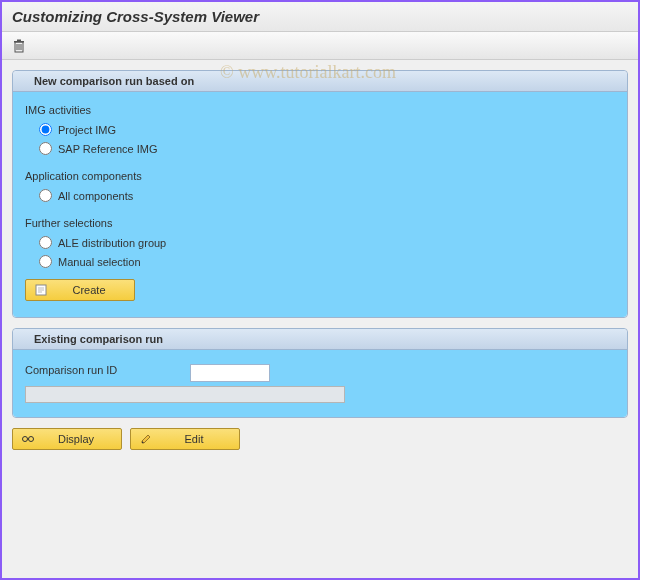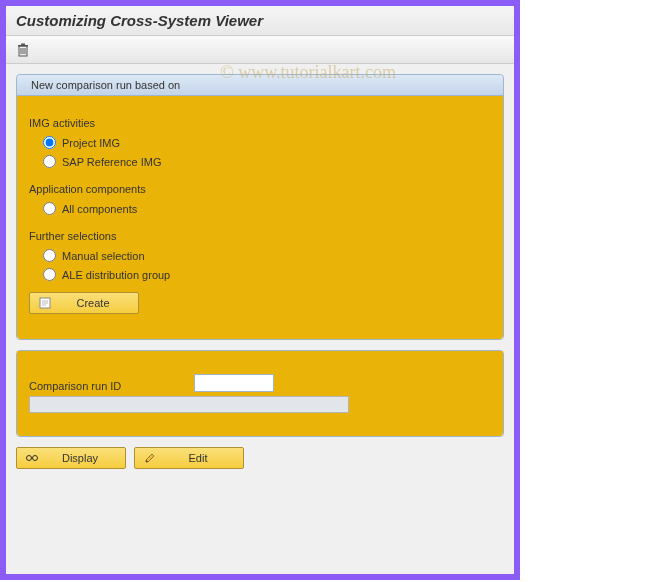--- a/index.html
+++ b/index.html
@@ -10,22 +10,22 @@
     body {
       font-family: Arial, sans-serif;
       font-size: 11px;
       background: #fff;
       color: #333;
       width: 658px;
       height: 582px;
       position: relative;
     }
     .window {
-      border: 6px solid #8b5cf6;
-      width: 520px;
+      border: 2px solid #8b5cf6;
+      width: 640px;
       height: 580px;
       background: #f0f0f0;
     }
     .title-bar {
       background: linear-gradient(to bottom, #f5f5f5, #e8e8e8);
       padding: 6px 10px;
       border-bottom: 1px solid #ccc;
     }
     .title-text {
       font-style: italic;
@@ -53,29 +53,30 @@
       padding: 10px;
     }
     .panel {
       border: 1px solid #9eb5d0;
       border-radius: 4px;
       background: #eef2f7;
       margin-bottom: 10px;
     }
     .panel-header {
       background: linear-gradient(to bottom, #dce8f5, #c3d4e8);
-      padding: 4px 14px;
+      padding: 4px 21px;
       border-bottom: 1px solid #9eb5d0;
       border-radius: 4px 4px 0 0;
       font-size: 11px;
       color: #333;
+      font-weight: bold;
     }
     .panel-body {
-      padding: 21px 12px;
-      background: #eab308;
+      padding: 12px 12px;
+      background: #7dd3fc;
       border-radius: 0 0 4px 4px;
     }
     .section-label {
       font-size: 11px;
       color: #333;
       margin-top: 12px;
       margin-bottom: 4px;
     }
     .section-label:first-child {
       margin-top: 0;
@@ -116,21 +117,21 @@
       display: flex;
       align-items: center;
       justify-content: center;
     }
     .sap-btn .btn-label {
       flex: 1;
       text-align: center;
     }
     .form-row {
       display: flex;
-      align-items: flex-end;
+      align-items: flex-start;
       padding: 2px 0;
       gap: 35px;
     }
     .form-label {
       width: 130px;
       font-size: 11px;
       color: #333;
     }
     .form-input {
       border: 1px solid #9eb5d0;
@@ -197,44 +198,45 @@
 
         <div class="section-label">Application components</div>
         <label class="radio-row">
           <input type="radio" name="basis" style="">
           <span>All components</span>
         </label>
 
         <div class="section-label">Further selections</div>
         <label class="radio-row">
           <input type="radio" name="basis" style="">
+          <span>ALE distribution group</span>
+        </label>
+        <label class="radio-row">
+          <input type="radio" name="basis" style="">
           <span>Manual selection</span>
-        </label>
-        <label class="radio-row">
-          <input type="radio" name="basis" style="">
-          <span>ALE distribution group</span>
         </label>
 
         <div class="btn-row">
           <button class="sap-btn">
             <span class="btn-icon">
               <svg width="12" height="12" viewBox="0 0 12 12">
                 <rect x="1" y="1" width="10" height="10" fill="#fff" stroke="#888" stroke-width="1"></rect>
                 <line x1="3" y1="4" x2="9" y2="4" stroke="#aaa" stroke-width="0.8"></line>
                 <line x1="3" y1="6" x2="9" y2="6" stroke="#aaa" stroke-width="0.8"></line>
                 <line x1="3" y1="8" x2="7" y2="8" stroke="#aaa" stroke-width="0.8"></line>
               </svg>
             </span>
             <span class="btn-label">Create</span>
           </button>
         </div>
       </div>
     </div>
 
     <div class="panel">
+      <div class="panel-header">Existing comparison run</div>
       <div class="panel-body">
         <div class="form-row">
           <span class="form-label">Comparison run ID</span>
           <input class="form-input" type="text" value="" style="">
         </div>
         <div class="form-row">
           <input class="form-input-long" type="text" readonly="" value="" style="">
         </div>
       </div>
     </div>

